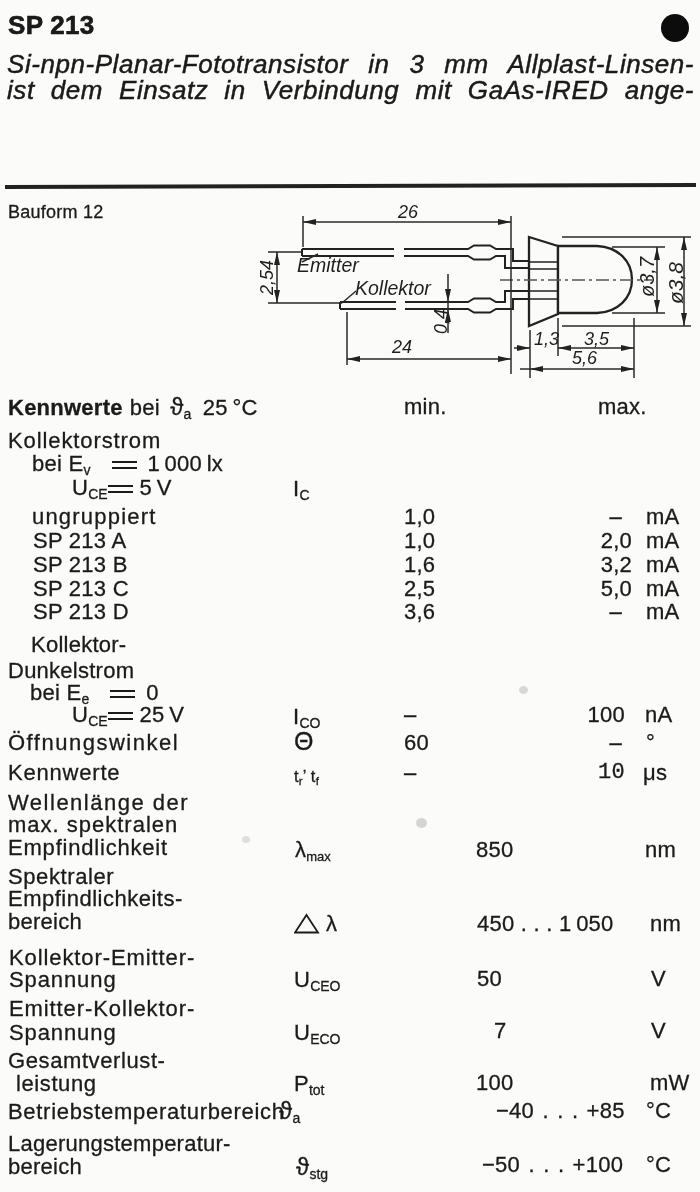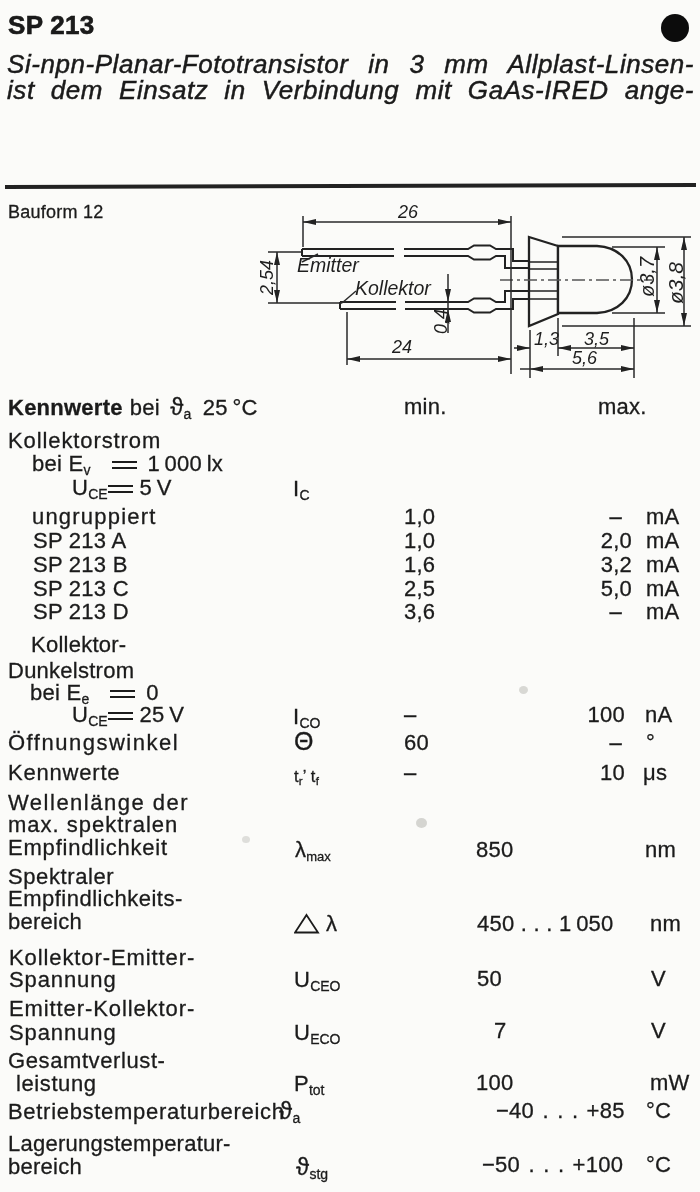--- a/index.html
+++ b/index.html
@@ -131,21 +131,21 @@
 
 <div class="t" style="left:8px;top:732px;letter-spacing:1.5px;">Öffnungswinkel</div>
 <div class="t" style="left:294px;top:730px;font-size:25px;">Θ</div>
 <div class="t" style="left:404px;top:732px;">60</div>
 <div class="t r" style="right:78px;top:732px;">–</div>
 <div class="t" style="left:646px;top:732px;">°</div>
 
 <div class="t" style="left:8px;top:762px;letter-spacing:0.8px;">Kennwerte</div>
 <div class="t" style="left:294px;top:765px;font-size:16.5px;">t<span class="s" style="font-size:11.5px;top:2.5px;">r</span>’ t<span class="s" style="font-size:11.5px;top:2.5px;">f</span></div>
 <div class="t" style="left:404px;top:762px;">–</div>
-<div class="t r" style="right:75px;top:762px;">10</div>
+<div class="t r" style="right:75px;top:762px;font-family:Liberation Mono, monospace;">10</div>
 <div class="t" style="left:643px;top:762px;">μs</div>
 
 <div class="t" style="left:8px;top:792px;letter-spacing:1.5px;">Wellenlänge der</div>
 <div class="t" style="left:8px;top:814px;letter-spacing:1.0px;">max. spektralen</div>
 <div class="t" style="left:8px;top:837px;letter-spacing:0.8px;">Empfindlichkeit</div>
 <div class="t" style="left:295px;top:839px;">λ<span class="s" style="font-size:13px;">max</span></div>
 <div class="t" style="left:476px;top:839px;">850</div>
 <div class="t" style="left:645px;top:839px;">nm</div>
 
 <div class="t" style="left:8px;top:866px;letter-spacing:0.6px;">Spektraler</div>

